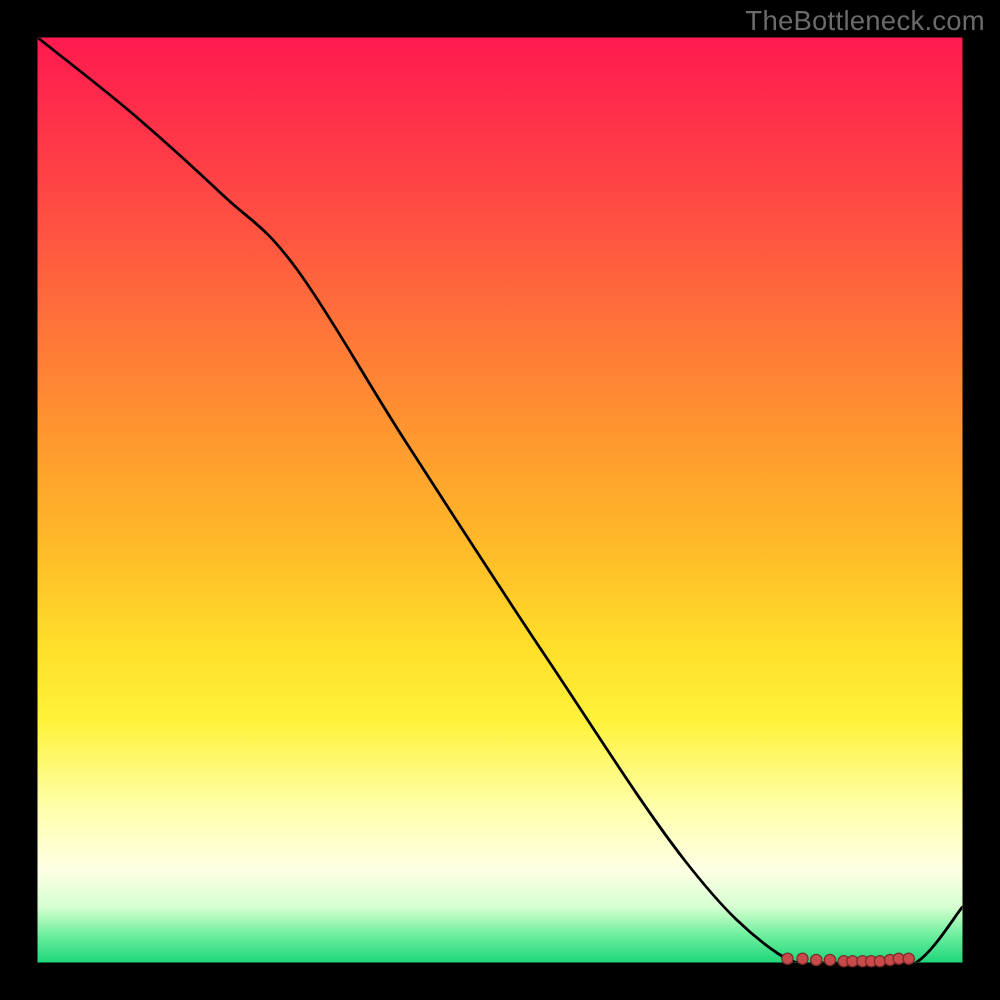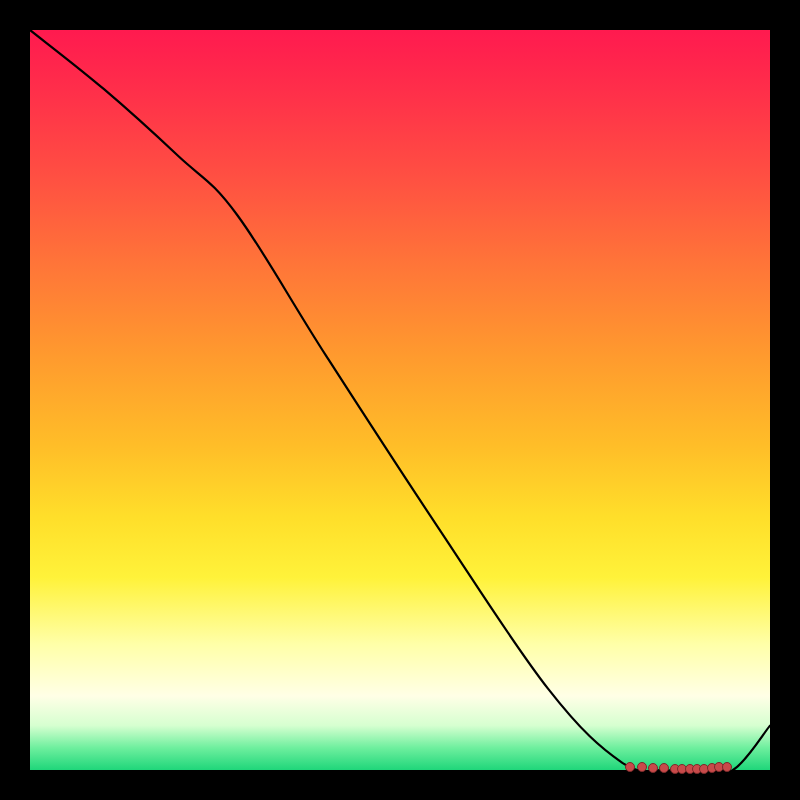--- a/index.html
+++ b/index.html
@@ -71,20 +71,21 @@
     margin-top: -4px;
     border-radius: 50%;
     background: #c84a4a;
     border: 1px solid #7a2a2a;
   }
 </style>
 </head>
 <body>
 
 <div class="frame">
+  <div class="watermark">TheBottleneck.com</div>
 
   <div class="plot">
     <svg class="curve" viewBox="0 0 740 740" preserveAspectRatio="none">
       <path id="series-path" d="M 0.0 0.0 C 13.3 10.7, 47.4 36.6, 74.0 59.2 C 100.6 81.8, 124.0 103.2, 148.0 125.8 C 172.0 148.4, 180.6 149.0, 207.2 185.0 C 233.8 221.0, 260.0 269.7, 296.0 325.6 C 332.0 381.5, 367.0 435.9, 407.0 495.8 C 447.0 555.7, 484.7 616.0, 518.0 658.6 C 551.3 701.2, 570.7 717.9, 592.0 732.6 C 613.3 747.3, 623.1 738.7, 636.4 740.0 C 649.7 741.3, 654.0 740.0, 666.0 740.0 C 678.0 740.0, 689.7 748.0, 703.0 740.0 C 716.3 732.0, 733.3 703.6, 740.0 695.6" fill="none" stroke="#000" stroke-width="2.2" stroke-linejoin="round" stroke-linecap="round"></path>
     </svg>
     <div class="dots" id="dots">
         <div class="dot" style="left: 599.4px; top: 735.56px;"></div>
         <div class="dot" style="left: 610.5px; top: 736.3px;"></div>
         <div class="dot" style="left: 621.6px; top: 737.04px;"></div>
         <div class="dot" style="left: 632.7px; top: 737.04px;"></div>

